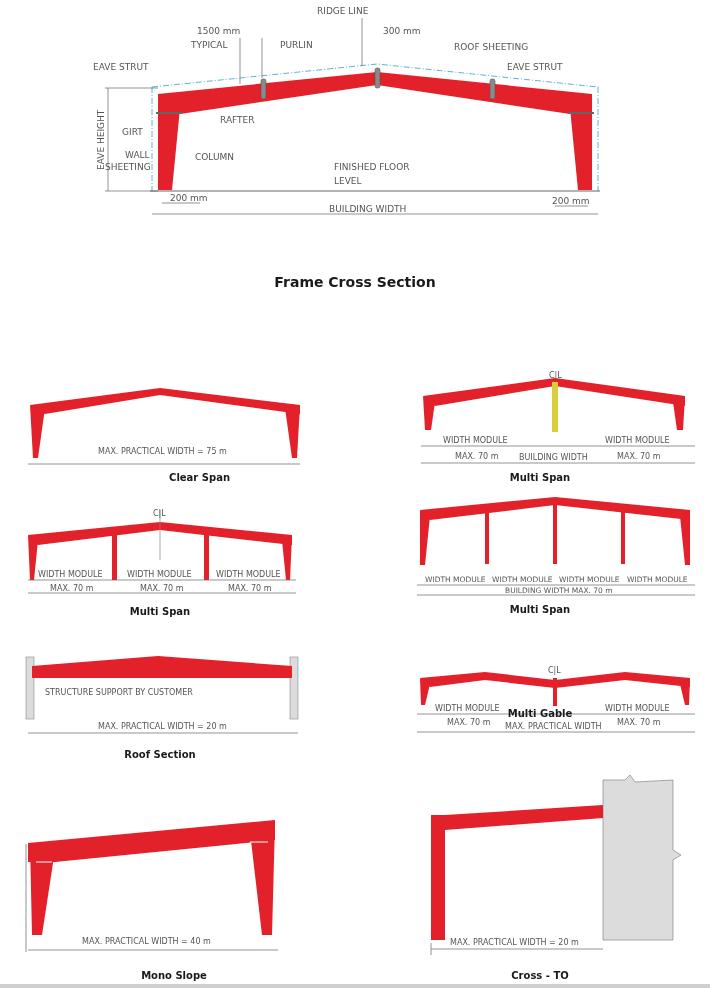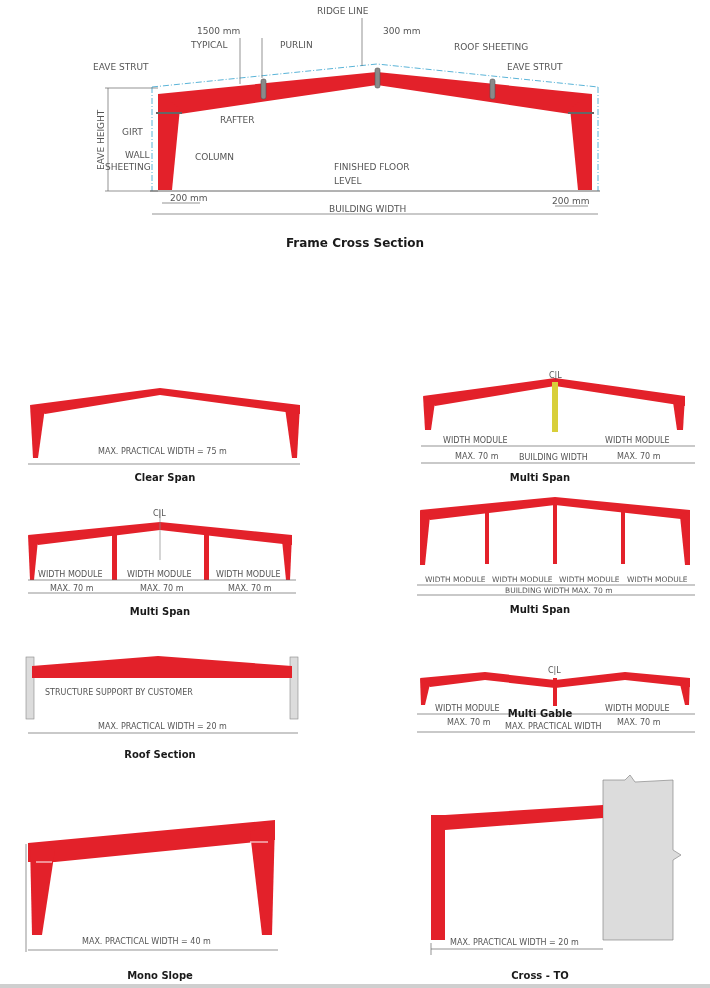--- a/index.html
+++ b/index.html
@@ -1,19 +1,19 @@
 <!DOCTYPE html>
 <html><head>
 <meta charset="utf-8">
 <style>
   html,body{margin:0;padding:0;background:#fff;}
   body{width:710px;height:988px;position:relative;overflow:hidden;font-family:"Liberation Sans",sans-serif;}
   .caption{position:absolute;font-family:"DejaVu Sans",sans-serif;font-weight:bold;color:#1a1a1a;text-align:center;}
   .cap-small{font-size:10px;}
-  .cap-main{font-size:12px;}
+  .cap-main{font-size:14px;margin-top:38px;}
   svg{position:absolute;overflow:visible;}
   svg text{font-family:"DejaVu Sans",sans-serif;fill:#555;}
   .bottom-bar{position:absolute;left:0;top:984px;width:710px;height:4px;background:#cfcfcf;}
 </style>
 </head>
 <body>
 
 <svg style="left:0;top:0;" width="710" height="225" viewBox="0 0 710 225">
 
   <polyline points="152,87 377,64 598,87" fill="none" stroke="#5ab4d8" stroke-width="1" stroke-dasharray="6,2,1,2"></polyline>
@@ -70,21 +70,21 @@
 <div class="caption cap-main" style="left:200px;top:236px;width:310px;">Frame Cross Section</div>
 
 <svg style="left:0;top:350px;" width="355" height="120" viewBox="0 0 355 120">
   <polygon points="30,55 160,38 300,55 300,64 160,45 45,64" fill="#e3212a"></polygon>
   <polygon points="30,55 45,58 38,108 33,108" fill="#e3212a"></polygon>
   <polygon points="300,55 285,58 292,108 297,108" fill="#e3212a"></polygon>
   <line x1="28" y1="52" x2="302" y2="52" stroke="#999" stroke-width="0"></line>
   <line x1="28" y1="114" x2="300" y2="114" stroke="#666" stroke-width="0.7"></line>
   <text x="98" y="104" font-size="8">MAX. PRACTICAL WIDTH = 75 m</text>
 </svg>
-<div class="caption cap-small" style="left:100px;top:472px;width:130px;">Clear Span</div>
+<div class="caption cap-small" style="left:100px;top:472px;width:130px;text-align:right;">Clear Span</div>
 
 <svg style="left:355px;top:350px;" width="355" height="120" viewBox="0 0 355 120">
   <polygon points="68,46 200,28 330,46 330,56 200,36 80,56" fill="#e3212a"></polygon>
   <polygon points="68,46 80,52 76,80 70,80" fill="#e3212a"></polygon>
   <polygon points="330,46 318,52 322,80 328,80" fill="#e3212a"></polygon>
   <rect x="197" y="32" width="6" height="50" fill="#d8cf3a"></rect>
   <text x="194" y="28" font-size="8">C|L</text>
   <text x="88" y="93" font-size="8">WIDTH MODULE</text>
   <text x="250" y="93" font-size="8">WIDTH MODULE</text>
   <line x1="66" y1="96" x2="340" y2="96" stroke="#666" stroke-width="0.7"></line>
@@ -160,21 +160,21 @@
 <svg style="left:0;top:810px;" width="355" height="150" viewBox="0 0 355 150">
   <polygon points="28,33 275,10 275,30 55,52 28,52" fill="#e3212a"></polygon>
   <polygon points="30,33 55,40 42,125 32,125" fill="#e3212a"></polygon>
   <polygon points="275,12 250,22 262,125 272,125" fill="#e3212a"></polygon>
   <line x1="36" y1="52" x2="52" y2="52" stroke="#fff" stroke-width="1"></line>
   <line x1="250" y1="32" x2="268" y2="32" stroke="#fff" stroke-width="1"></line>
   <line x1="26" y1="34" x2="26" y2="142" stroke="#666" stroke-width="0.7"></line>
   <text x="82" y="134" font-size="8">MAX. PRACTICAL WIDTH = 40 m</text>
   <line x1="28" y1="140" x2="278" y2="140" stroke="#666" stroke-width="0.7"></line>
 </svg>
-<div class="caption cap-small" style="left:105px;top:970px;width:110px;">Mono Slope</div>
+<div class="caption cap-small" style="left:119px;top:970px;width:110px;">Mono Slope</div>
 
 <svg style="left:355px;top:775px;" width="355" height="180" viewBox="0 0 355 180">
   <polygon points="248,5 270,5 275,0 280,7 318,5 318,75 326,80 318,85 318,165 248,165" fill="#dcdcdc" stroke="#888" stroke-width="0.7"></polygon>
   <rect x="76" y="40" width="14" height="125" fill="#e3212a"></rect>
   <polygon points="90,40 248,30 248,43 90,55" fill="#e3212a"></polygon>
   <line x1="76" y1="168" x2="76" y2="180" stroke="#666" stroke-width="0.7"></line>
   <text x="95" y="170" font-size="8">MAX. PRACTICAL WIDTH = 20 m</text>
   <line x1="76" y1="174" x2="248" y2="174" stroke="#666" stroke-width="0.7"></line>
 </svg>
 <div class="caption cap-small" style="left:485px;top:970px;width:110px;">Cross - TO</div>

